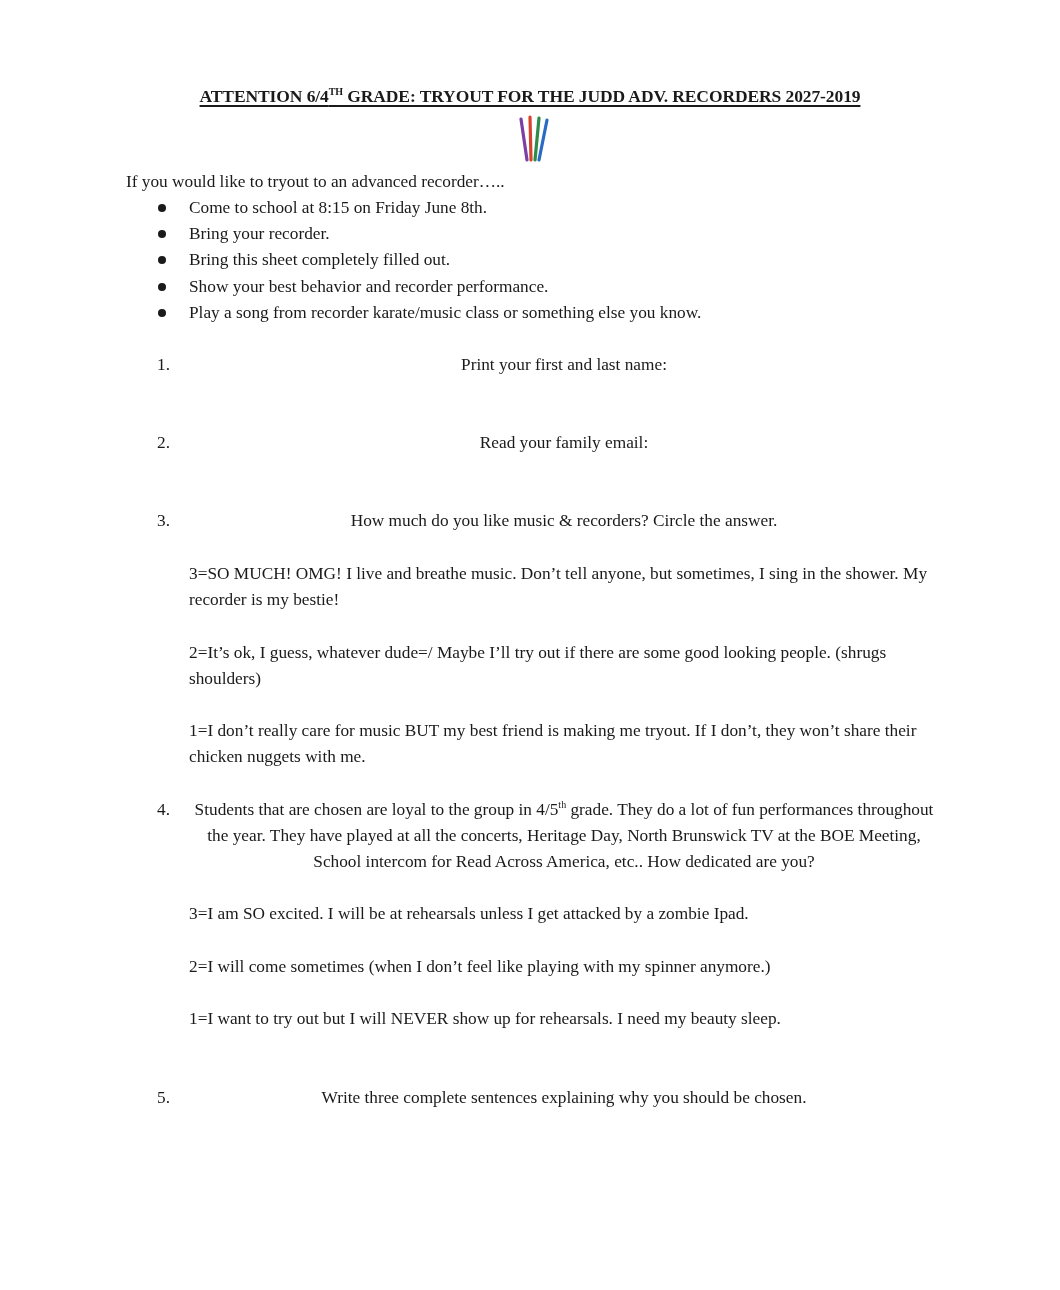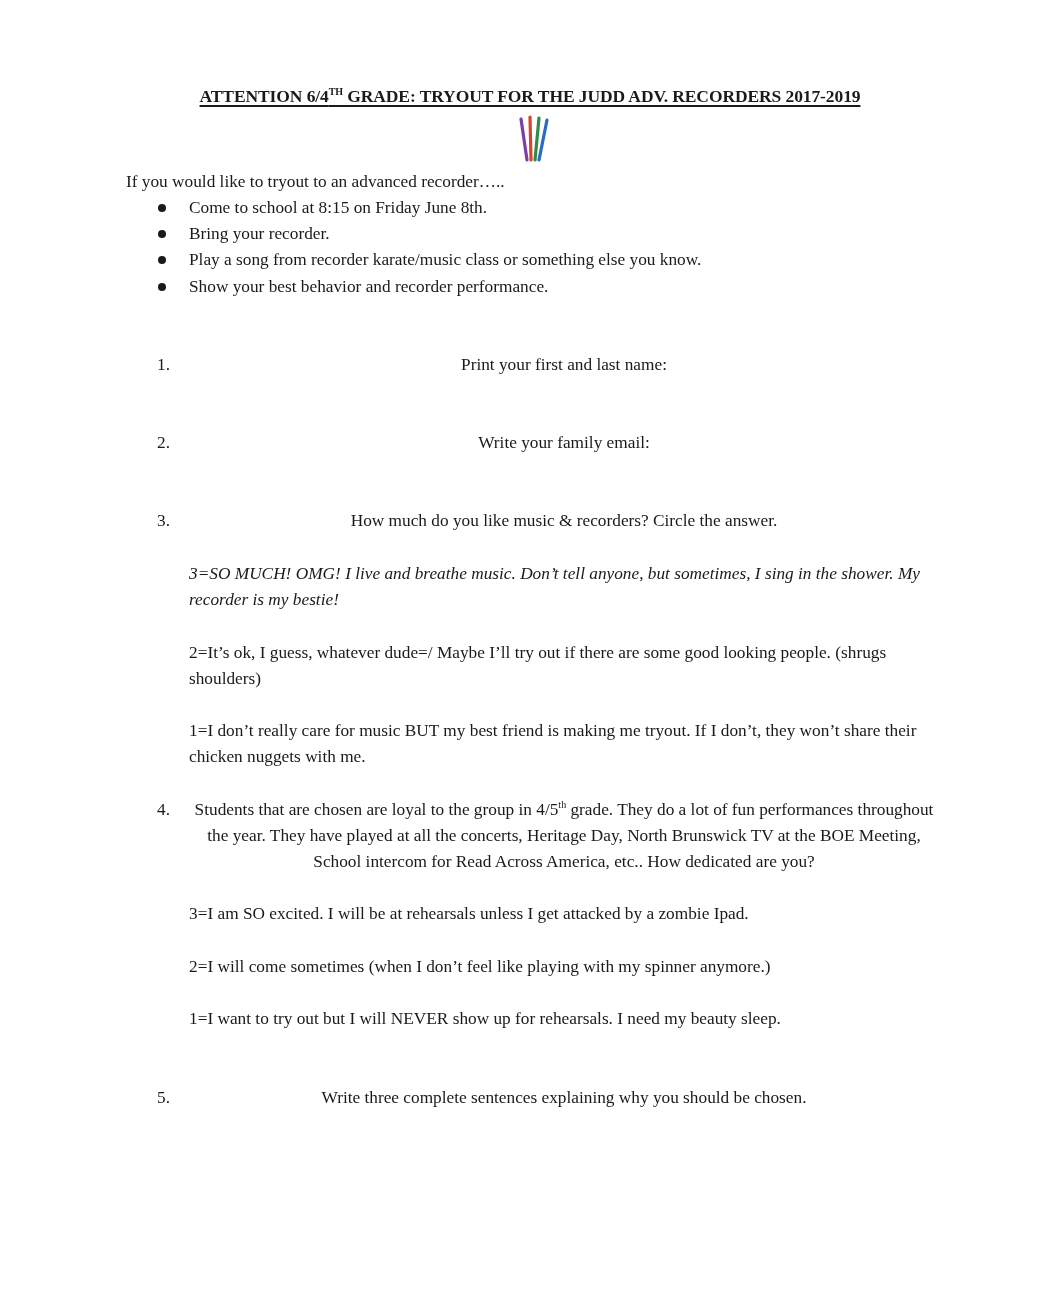--- a/index.html
+++ b/index.html
@@ -107,54 +107,55 @@
       vertical-align: 7px;
       line-height: 0;
     }
   </style>
 </head>
 <body>
 
 <div class="page">
 
   <div class="title">
-    <span class="t"><span>ATTENTION 6/4</span><sup>TH</sup><span> GRADE:  TRYOUT FOR THE JUDD ADV. RECORDERS 2017-2019</span></span>
+    <span class="t"><span>ATTENTION 6/4</span><sup>TH</sup><span> GRADE:  TRYOUT FOR THE JUDD ADV. RECORDERS 2027-2019</span></span>
   </div>
 
   <svg class="logo" viewBox="0 0 46 50">
     <line x1="11" y1="5" x2="17" y2="46" stroke="#7b3fa6" stroke-width="3.2" stroke-linecap="round"></line>
     <line x1="20" y1="3" x2="21" y2="46" stroke="#d8432e" stroke-width="3.2" stroke-linecap="round"></line>
     <line x1="29" y1="4" x2="25" y2="46" stroke="#2e8b4a" stroke-width="3.2" stroke-linecap="round"></line>
     <line x1="37" y1="6" x2="29" y2="46" stroke="#2a6bc4" stroke-width="3.2" stroke-linecap="round"></line>
   </svg>
 
   <div class="intro text">If you would like to tryout to an advanced recorder…..</div>
 
   <ul class="bullets text">
     <li><span class="dot"></span><span>Come to school at 8:15 on Friday June 8th.</span></li>
     <li><span class="dot"></span><span>Bring your recorder.</span></li>
+    <li><span class="dot"></span><span>Bring this sheet completely filled out.</span></li>
+    <li><span class="dot"></span><span>Show your best behavior and recorder performance.</span></li>
     <li><span class="dot"></span><span>Play a song from recorder karate/music class or something else you know.</span></li>
-    <li><span class="dot"></span><span>Show your best behavior and recorder performance.</span></li>
   </ul>
 
   <div class="q text" style="top:352px;">
     <span class="num">1.</span>
     <span class="qtext">Print your first and last name:</span>
   </div>
 
   <div class="q text" style="top:430px;">
     <span class="num">2.</span>
-    <span class="qtext">Write your family email:</span>
+    <span class="qtext">Read your family email:</span>
   </div>
 
   <div class="q text" style="top:508px;">
     <span class="num">3.</span>
     <span class="qtext">How much do you like music &amp; recorders? Circle the answer.</span>
   </div>
-  <div class="opt text" style="top:561px;font-style:italic;">3=SO MUCH! OMG!  I live and breathe music.  Don’t tell anyone, but sometimes, I sing in the shower.  My recorder is my bestie!</div>
+  <div class="opt text" style="top:561px;">3=SO MUCH! OMG!  I live and breathe music.  Don’t tell anyone, but sometimes, I sing in the shower.  My recorder is my bestie!</div>
   <div class="opt text" style="top:640px;">2=It’s ok, I guess, whatever dude=/ Maybe I’ll try out if there are some good looking people. (shrugs shoulders)</div>
   <div class="opt text" style="top:718px;">1=I don’t really care for music BUT my best friend is making me tryout.  If I don’t, they won’t share their chicken nuggets with me.</div>
 
   <div class="q q4 text" style="top:797px;">
     <span class="num">4.</span>
     <span class="qtext"><span>Students that are chosen are loyal to the group in 4/5</span><sup>th</sup><span> grade.  They do a lot of fun performances throughout the year.  They have played at all the concerts, Heritage Day, North Brunswick TV at the BOE Meeting, School intercom for Read Across America, etc..  How dedicated are you?</span></span>
   </div>
   <div class="opt text" style="top:901px;">3=I am SO excited. I will be at rehearsals unless I get attacked by a zombie Ipad.</div>
   <div class="opt text" style="top:954px;">2=I will come sometimes (when I don’t feel like playing with my spinner anymore.)</div>
   <div class="opt text" style="top:1006px;">1=I want to try out but I will NEVER show up for rehearsals.  I need my beauty sleep.</div>

